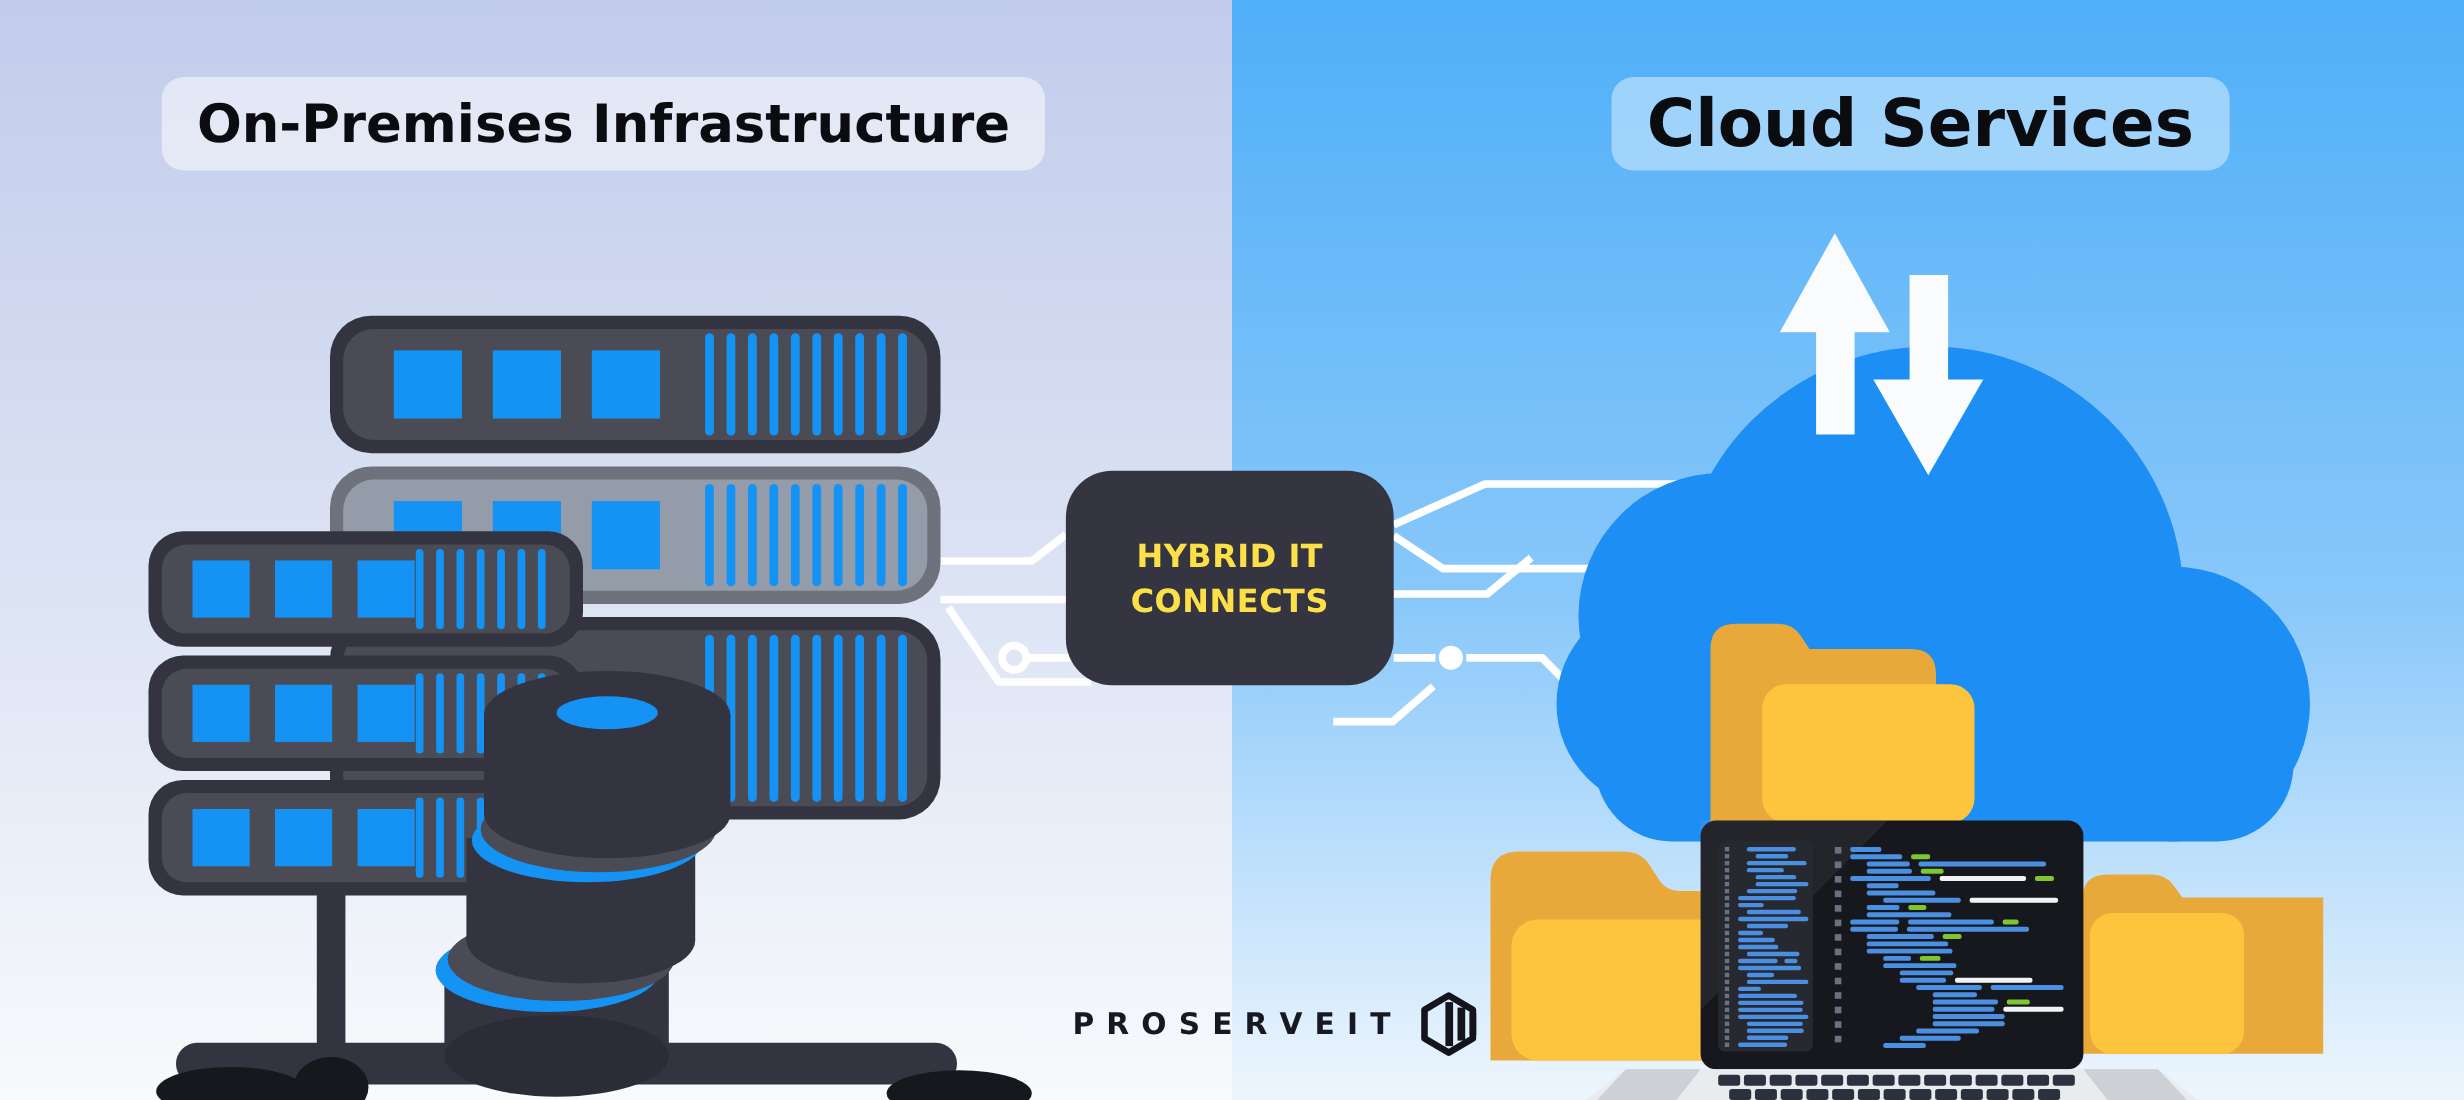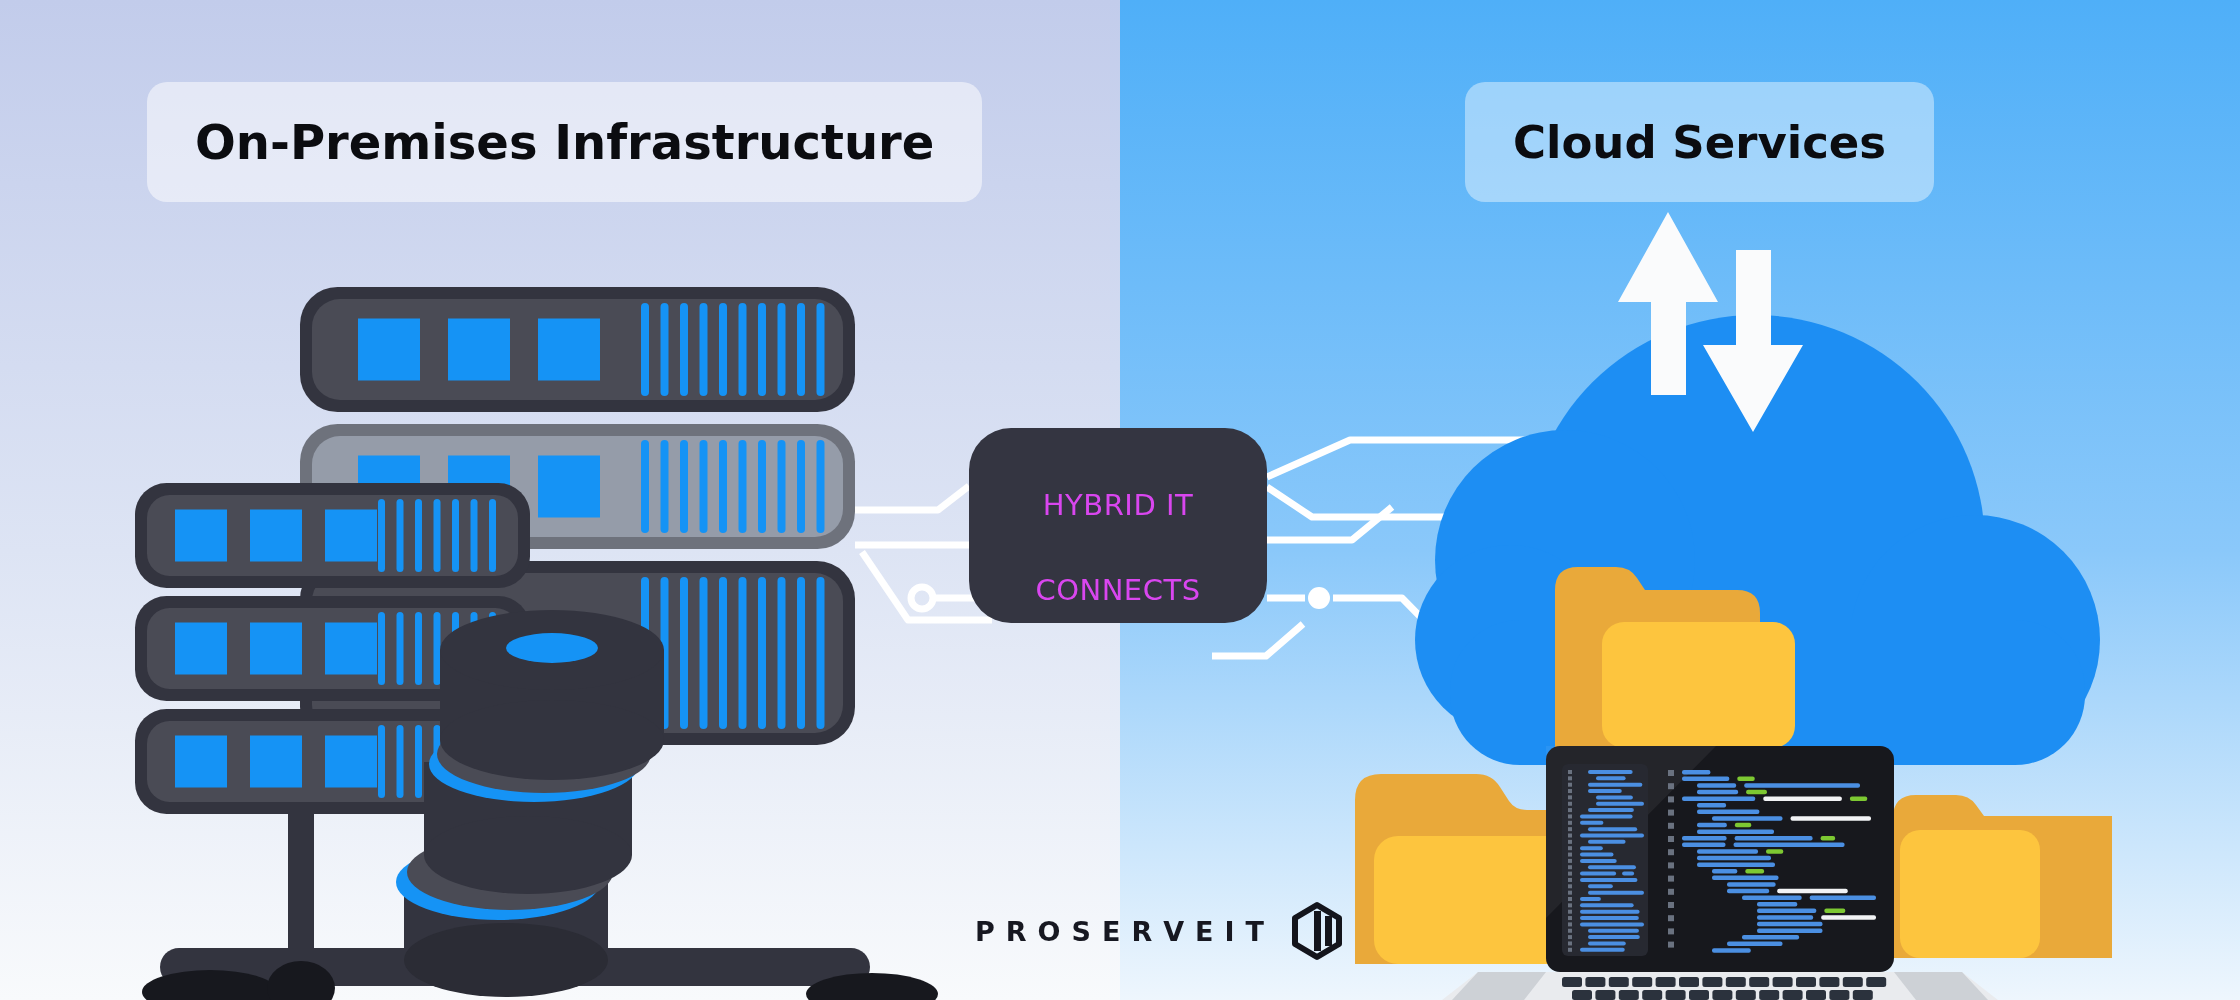--- a/index.html
+++ b/index.html
@@ -15,28 +15,28 @@
     --bg-right-top:#4faff8; --bg-right-bottom:#eef6fd;
   }
   *{margin:0;padding:0;box-sizing:border-box;}
   html,body{width:2240px;height:1000px;}
   body{font-family:"DejaVu Sans","Liberation Sans",sans-serif;overflow:hidden;}
   .canvas{position:relative;width:2240px;height:1000px;overflow:hidden;}
   .bg-half{position:absolute;top:0;height:1000px;width:1120px;}
   .bg-left{left:0;background:linear-gradient(180deg,var(--bg-left-top) 0%,#dde4f4 55%,var(--bg-left-bottom) 100%);}
   .bg-right{left:1120px;background:linear-gradient(180deg,var(--bg-right-top) 0%,#8ac8fa 55%,var(--bg-right-bottom) 100%);}
   svg.scene{position:absolute;left:0;top:0;z-index:2;}
-  .title-badge{position:absolute;top:82px;height:120px;display:inline-flex;align-items:center;
-    padding:0 48px;border-radius:20px;font-weight:700;color:var(--title-text);white-space:nowrap;z-index:5;}
+  .title-badge{position:absolute;top:70px;height:85px;display:inline-flex;align-items:center;
+    padding:0 32px;border-radius:20px;font-weight:700;color:var(--title-text);white-space:nowrap;z-index:5;}
   .title-badge.left{left:147px;background:rgba(255,255,255,0.52);font-size:48px;}
-  .title-badge.right{left:1465px;background:rgba(255,255,255,0.42);font-size:45px;}
+  .title-badge.right{left:1465px;background:rgba(255,255,255,0.42);font-size:60px;}
   .hybrid-box{position:absolute;left:969px;top:428px;width:298px;height:195px;border-radius:42px;
     background:var(--box-bg);display:flex;flex-direction:column;align-items:center;justify-content:center;
     z-index:6;}
-  .hybrid-box span{color:#d946ef;font-weight:400;font-size:29px;line-height:1.40;letter-spacing:0.5px;white-space:nowrap;margin-top:44px;}
+  .hybrid-box span{color:#fde047;font-weight:700;font-size:29px;line-height:1.40;letter-spacing:0.5px;white-space:nowrap;}
   .brand{position:absolute;left:975px;top:901px;display:flex;align-items:center;gap:14px;z-index:7;}
   .brand .brand-text{font-size:27px;font-weight:600;letter-spacing:11px;color:#171821;white-space:nowrap;}
   
   .f-dark{fill:var(--dark);} .f-deep{fill:var(--dark-deep);} .f-body{fill:var(--body);}
   .f-blue{fill:var(--blue);} .f-cloud{fill:var(--cloud);} .f-white{fill:#fafbfc;}
   .f-yel{fill:var(--yellow);} .f-yeld{fill:var(--yellow-dark);}
   .f-screen{fill:var(--screen);} .f-pane{fill:var(--pane);}
   .f-silver{fill:var(--silver);} .f-sshade{fill:var(--silver-shade);}
   .trace{stroke:var(--trace);stroke-width:7;fill:none;stroke-linejoin:round;}
   .node-hollow{stroke:var(--trace);stroke-width:7;fill:none;}

